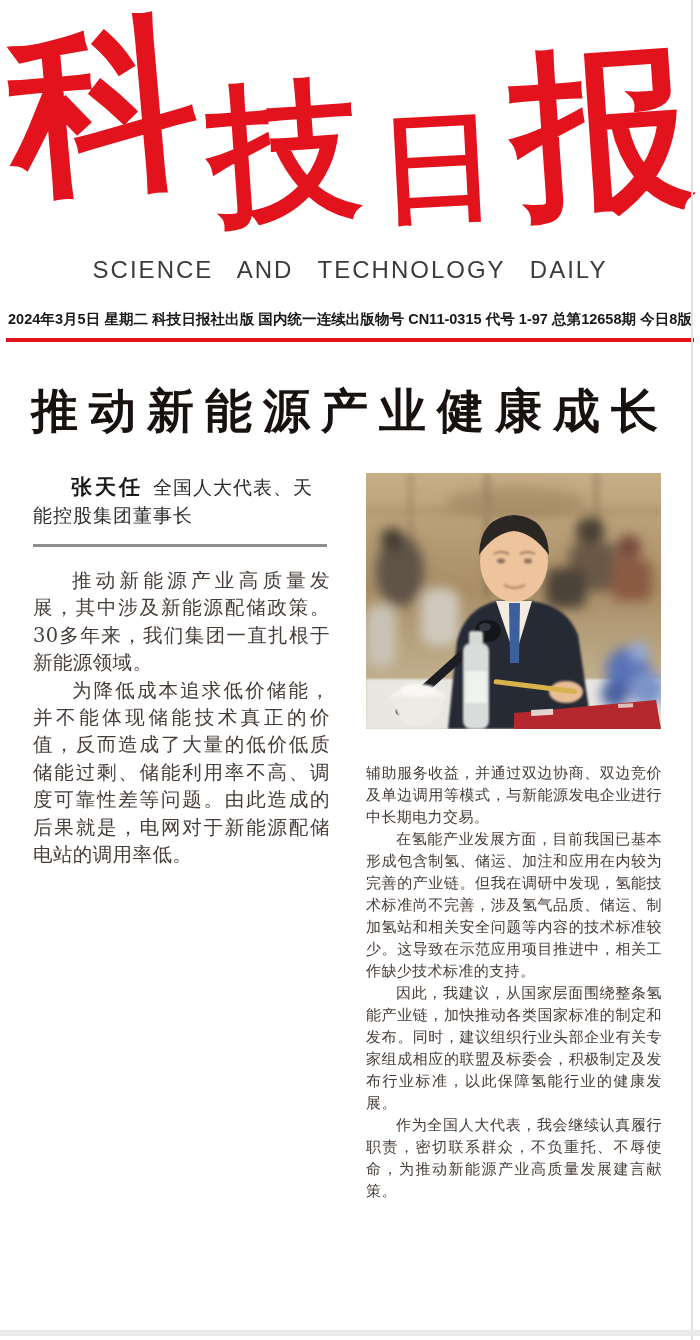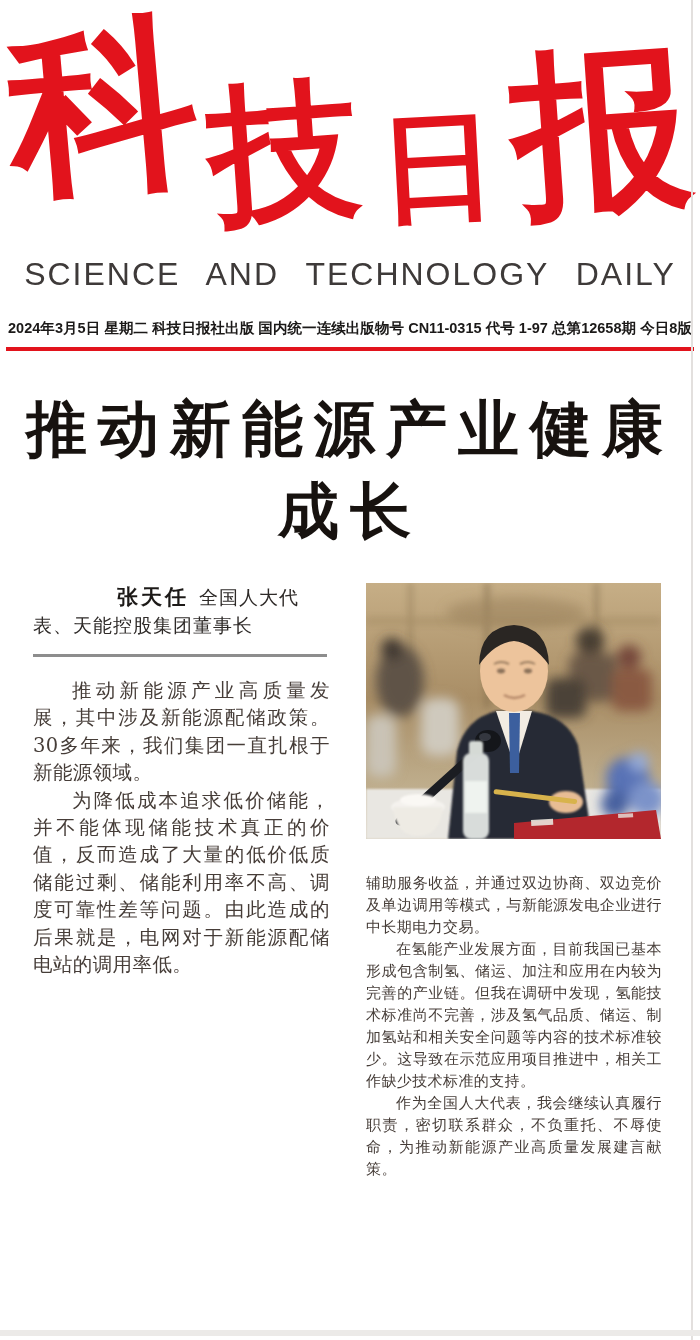--- a/index.html
+++ b/index.html
@@ -24,21 +24,21 @@
   }
   .mast-char { display: inline-block; line-height: 1; }
   .mast-char.c0 { font-size: 188px; margin-top: 8px;  transform: rotate(-5deg); }
   .mast-char.c1 { font-size: 150px; margin-top: 72px; margin-left: 12px; transform: rotate(-4deg); }
   .mast-char.c2 { font-size: 118px; margin-top: 104px; margin-left: 20px; transform: rotate(-3deg); }
   .mast-char.c3 { font-size: 178px; margin-top: 38px; margin-left: 16px; transform: rotate(-4deg); }
   .subtitle {
     margin-top: 8px;
     text-align: center;
     font-family: "Liberation Sans", sans-serif;
-    font-size: 32px;
+    font-size: 24px;
     font-weight: 500;
     letter-spacing: 2px;
     word-spacing: 16px;
     color: #3e3a39;
   }
   .info-line {
     margin-top: 26px;
     padding: 0 8px;
     font-family: "Liberation Sans", sans-serif;
     font-size: 14.5px;
@@ -52,21 +52,21 @@
     margin: 9px 6px 0 6px;
     height: 4px;
     background: #e2131c;
   }
   
   .headline {
     margin-top: 38px;
     text-align: center;
     font-family: "Liberation Sans", sans-serif;
     font-weight: 900;
-    font-size: 61px;
+    font-size: 47px;
     letter-spacing: 11px;
     color: #17120f;
   }
   .columns {
     margin-top: 30px;
     padding-left: 33px;
     display: flex;
     gap: 36px;
   }
   .col-left  { width: 297px; }
@@ -77,21 +77,20 @@
     text-indent: 2em;
     color: #2e2a28;
   }
   .byline .author {
     font-family: "Liberation Sans", sans-serif;
     font-weight: 700;
     font-size: 21px;
     letter-spacing: 3px;
     margin-right: 10px;
     color: #1c1917;
-    margin-left: 46px;
   }
   .byline .title { letter-spacing: 1px; }
   .gray-rule {
     margin-top: 15px;
     margin-bottom: 20px;
     height: 3px;
     width: 294px;
     background: #8d8d8d;
   }
   
@@ -253,19 +252,20 @@
         <g>
           <path d="M148 240 L290 227 L295 256 L148 256 Z" fill="#b3272d"></path>
           <rect x="165" y="237" width="22" height="6" fill="#e9e5dd" opacity="0.9" transform="rotate(-3 165 237)"></rect>
           <rect x="252" y="231" width="15" height="4" fill="#e9e5dd" opacity="0.8" transform="rotate(-3 252 231)"></rect>
         </g>
       </svg>
     </div>
 
     <p class="body-par no-indent">辅助服务收益，并通过双边协商、双边竞价及单边调用等模式，与新能源发电企业进行中长期电力交易。</p>
     <p class="body-par">在氢能产业发展方面，目前我国已基本形成包含制氢、储运、加注和应用在内较为完善的产业链。但我在调研中发现，氢能技术标准尚不完善，涉及氢气品质、储运、制加氢站和相关安全问题等内容的技术标准较少。这导致在示范应用项目推进中，相关工作缺少技术标准的支持。</p>
+    <p class="body-par">因此，我建议，从国家层面围绕整条氢能产业链，加快推动各类国家标准的制定和发布。同时，建议组织行业头部企业有关专家组成相应的联盟及标委会，积极制定及发布行业标准，以此保障氢能行业的健康发展。</p>
     <p class="body-par">作为全国人大代表，我会继续认真履行职责，密切联系群众，不负重托、不辱使命，为推动新能源产业高质量发展建言献策。</p>
 
   </div>
 </div>
 
 <div class="edge-right"></div>
 <div class="edge-bottom"></div>
 
 </body></html>

